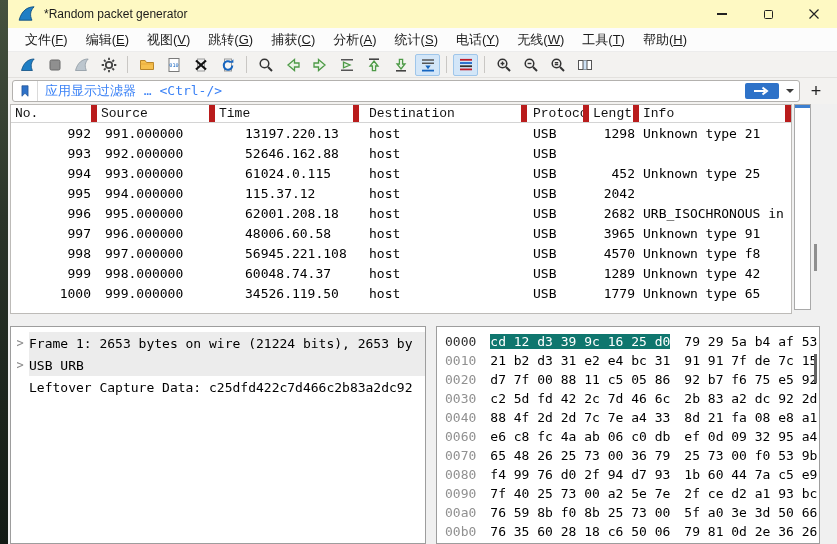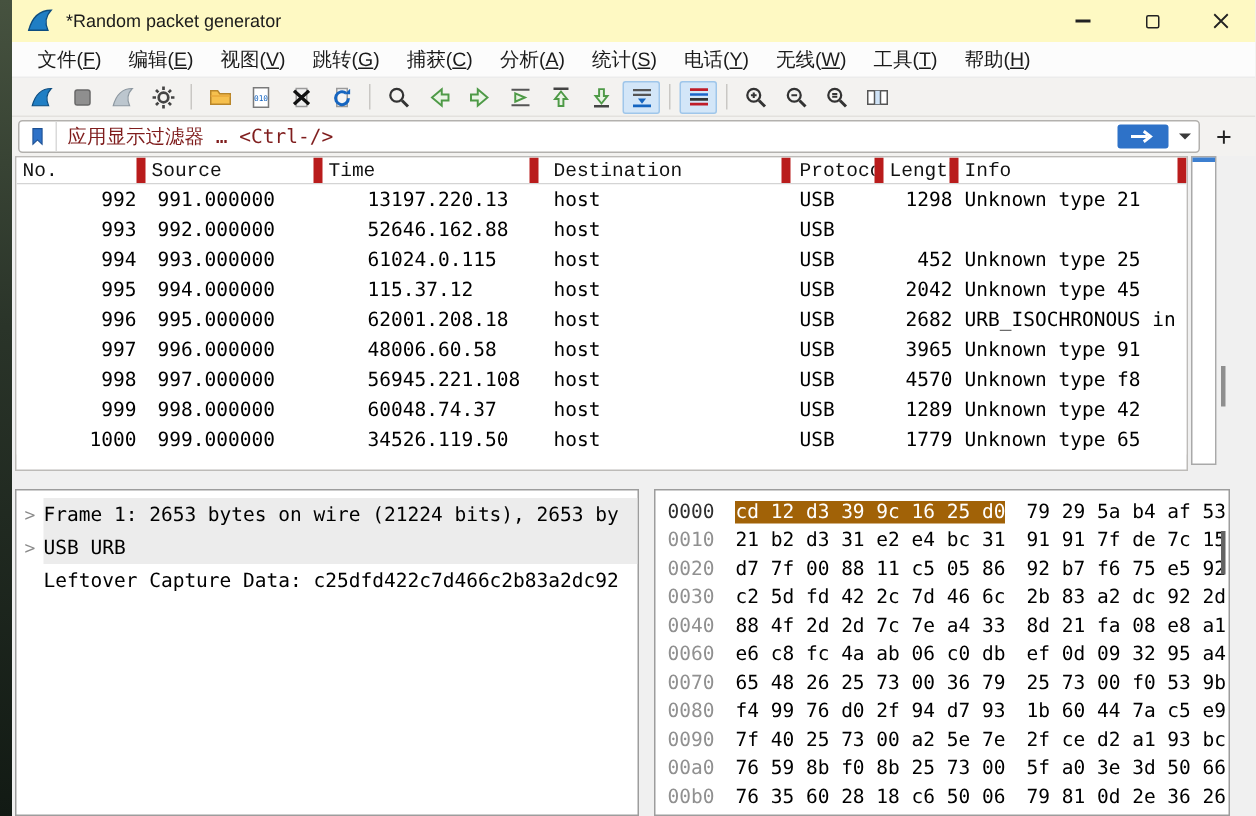--- a/index.html
+++ b/index.html
@@ -38,21 +38,21 @@
   .tbtn svg { display:block; }
   .tsep { width:1px; height:17px; background:#c9c7c4; margin:0 5px; flex:none; }
 
   
   .filterbar { height:26px; background:#f3f2f0; display:flex; align-items:center;
                padding-left:4px; flex:none; }
   .filter-input { width:788px; height:22px; background:#fff; border:1px solid #b3b1ae;
                   border-radius:3px; display:flex; align-items:center; flex:none; }
   .bookmark-cell { width:25px; height:100%; border-right:1px solid #dadada;
                    display:flex; align-items:center; justify-content:center; flex:none; }
-  .filter-placeholder { flex:1; color:#7f1d1d; font-size:13px; padding-left:7px;
+  .filter-placeholder { flex:1; color:#3b82f6; font-size:13px; padding-left:7px;
                         font-family:"DejaVu Sans Mono","Liberation Mono",monospace;
                         white-space:nowrap; overflow:hidden; }
   .apply-btn { width:34px; height:16px; background:#2e72c8; border-radius:2px; border:none;
                display:flex; align-items:center; justify-content:center; margin-right:3px; flex:none; }
   .caret-btn { width:15px; height:18px; display:flex; align-items:center; justify-content:center;
                background:transparent; border:none; flex:none; margin-right:2px; }
   .caret-glyph { width:0; height:0; border-left:4px solid transparent; border-right:4px solid transparent;
                  border-top:4.5px solid #3a3a3a; display:block; }
   .plus-btn { margin-left:6px; width:20px; height:22px; background:transparent; border:none;
               font-size:18px; font-weight:400; color:#222; line-height:18px; }
@@ -90,21 +90,21 @@
 
   .hex-gap { width:10px; flex:none; }
   .hex-pane { width:384px; flex:none; background:#fff; border:1px solid #9d9d9d; position:relative;
               overflow:hidden; padding:5px 0 0 8px;
               font-family:"DejaVu Sans Mono","Liberation Mono",monospace; font-size:13px;
               line-height:19px; color:#000; }
   .hexrow { white-space:pre; }
   .hoff { color:#909090; }
   .hexrow.cur .hoff { color:#2f2f2f; }
   .hgap { display:inline-block; width:14px; }
-  .hsel { background:#a16207; color:#fff; }
+  .hsel { background:#0f766e; color:#fff; }
   .hex-scroll { position:absolute; right:2px; top:27px; width:3px; height:29px; background:#636363; }
 </style>
 </head>
 <body>
 
 <div class="desktop"></div>
 
 <div class="window">
 
   <div class="titlebar">
@@ -371,21 +371,20 @@
             <div class="pcell al-r" style="width: 50px; padding-left: 0px; padding-right: 4px;">452</div>
             <div class="pcell" style="width: 152px; padding-left: 4px; padding-right: 0px;">Unknown type 25</div>
           </div>
           <div class="prow">
             <div class="pcell al-r" style="width: 86px; padding-left: 0px; padding-right: 6px;">995</div>
             <div class="pcell" style="width: 144px; padding-left: 8px; padding-right: 0px;">994.000000</div>
             <div class="pcell" style="width: 118px; padding-left: 4px; padding-right: 0px;">115.37.12</div>
             <div class="pcell" style="width: 168px; padding-left: 10px; padding-right: 0px;">host</div>
             <div class="pcell" style="width: 62px; padding-left: 6px; padding-right: 0px;">USB</div>
             <div class="pcell al-r" style="width: 50px; padding-left: 0px; padding-right: 4px;">2042</div>
-            <div class="pcell" style="width: 152px; padding-left: 4px; padding-right: 0px;">Unknown type 45</div>
           </div>
           <div class="prow">
             <div class="pcell al-r" style="width: 86px; padding-left: 0px; padding-right: 6px;">996</div>
             <div class="pcell" style="width: 144px; padding-left: 8px; padding-right: 0px;">995.000000</div>
             <div class="pcell" style="width: 118px; padding-left: 4px; padding-right: 0px;">62001.208.18</div>
             <div class="pcell" style="width: 168px; padding-left: 10px; padding-right: 0px;">host</div>
             <div class="pcell" style="width: 62px; padding-left: 6px; padding-right: 0px;">USB</div>
             <div class="pcell al-r" style="width: 50px; padding-left: 0px; padding-right: 4px;">2682</div>
             <div class="pcell" style="width: 152px; padding-left: 4px; padding-right: 0px;">URB_ISOCHRONOUS in</div>
           </div>

